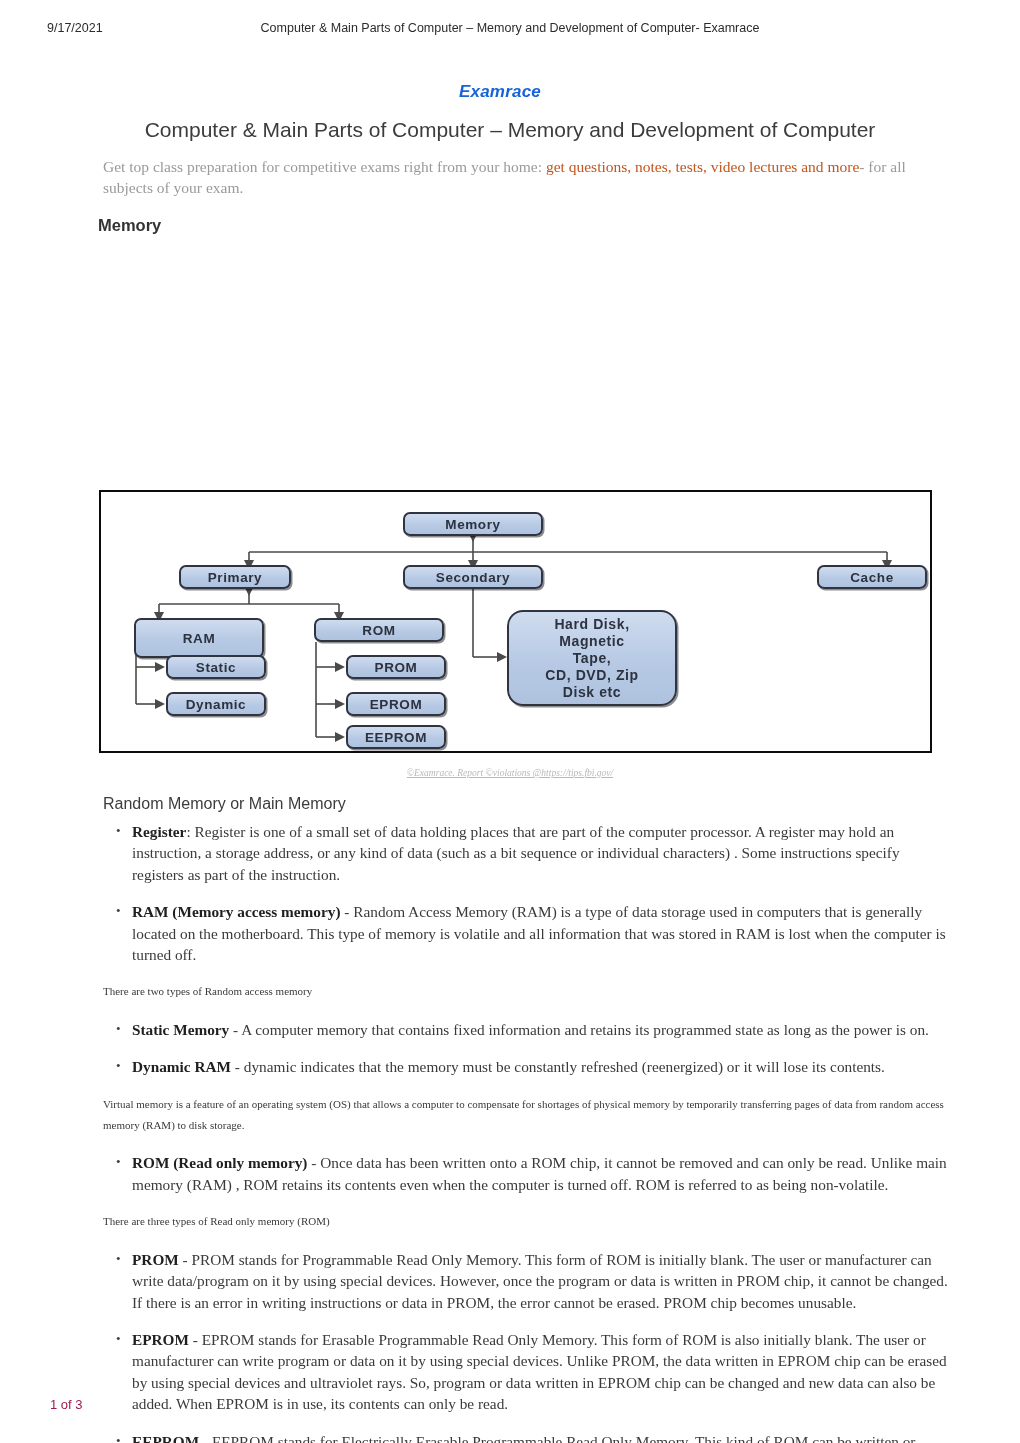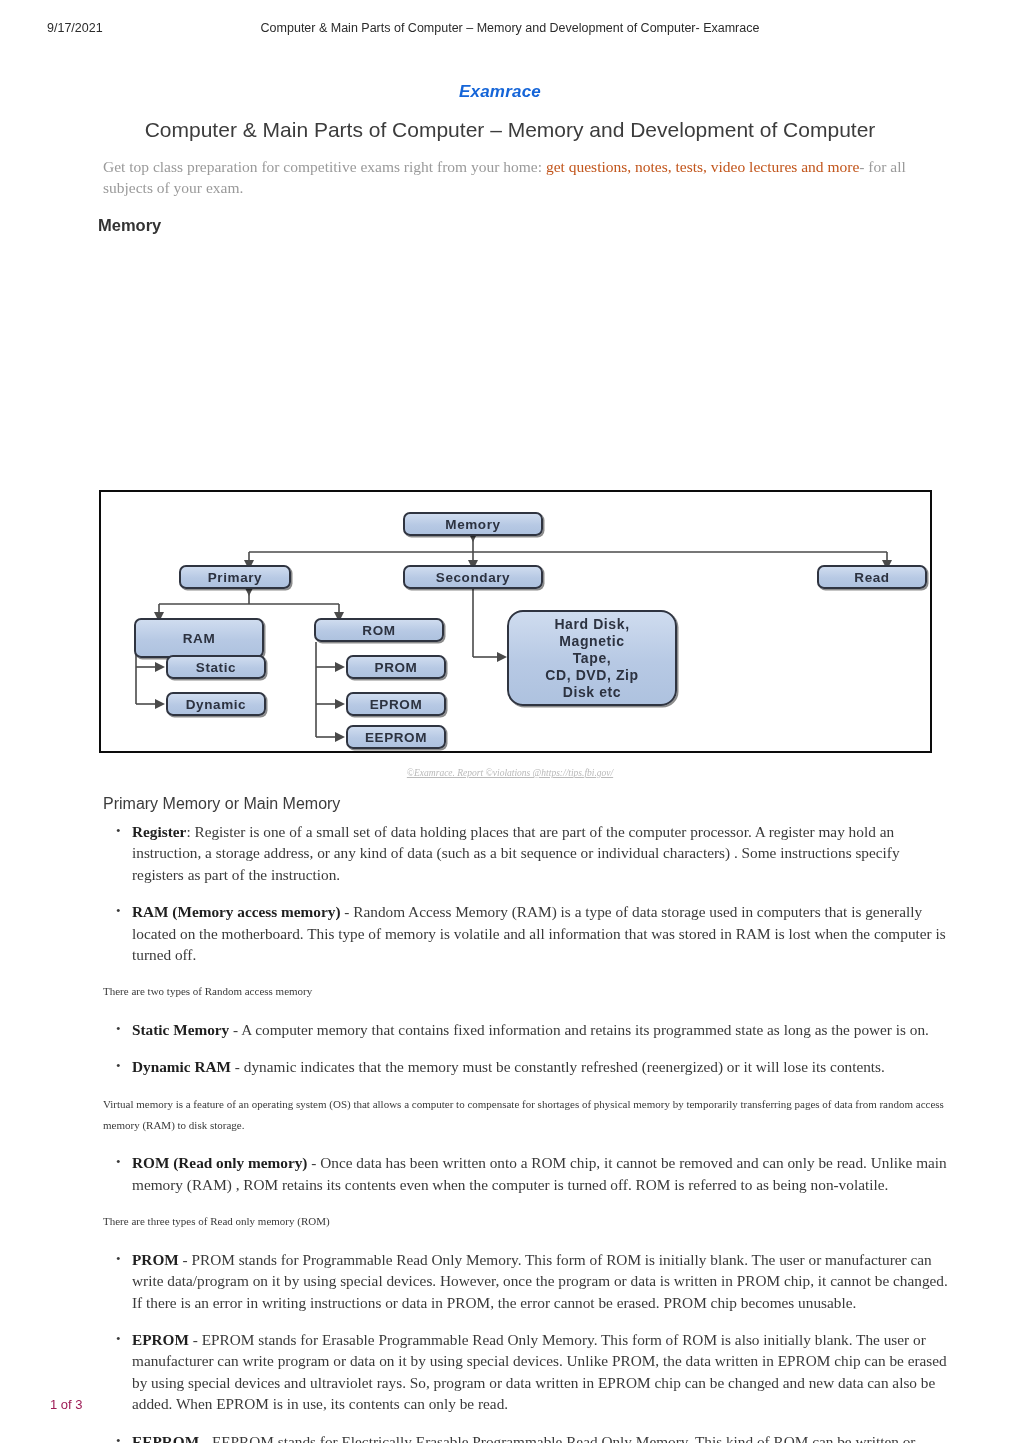--- a/index.html
+++ b/index.html
@@ -278,21 +278,21 @@
           <polygon points="406,165 396,160 396,170"></polygon>
         </g>
       </svg>
 
       <div class="node" style="left:302px; top:20px; width:140px; height:24px;">Memory</div>
 
       <div class="node" style="left:78px; top:73px; width:112px; height:24px;">Primary</div>
 
       <div class="node" style="left:302px; top:73px; width:140px; height:24px;">Secondary</div>
 
-      <div class="node" style="left:716px; top:73px; width:140px; height:24px; max-width:110px;">Read</div>
+      <div class="node" style="left:716px; top:73px; width:140px; height:24px; max-width:110px;">Cache</div>
 
       <div class="node" style="left:33px; top:126px; width:130px; height:40px;">RAM</div>
 
       <div class="node" style="left:213px; top:126px; width:130px; height:24px;">ROM</div>
 
       <div class="node" style="left:65px; top:163px; width:100px; height:24px;">Static</div>
 
       <div class="node" style="left:65px; top:200px; width:100px; height:24px;">Dynamic</div>
 
       <div class="node" style="left:245px; top:163px; width:100px; height:24px;">PROM</div>
@@ -306,21 +306,21 @@
 Tape,
 CD, DVD, Zip
 Disk etc</div>
 
     </div>
   </div>
 
   <div class="diagram-caption">©Examrace. Report ©violations @https://tips.fbi.gov/</div>
 
   <div class="content">
-    <h3 class="sub-head">Primary Memory or Main Memory</h3>
+    <h3 class="sub-head">Random Memory or Main Memory</h3>
     <div id="blocks-host">
         <ul class="bullets">
           <li><b>Register</b><span>: Register is one of a small set of data holding places that are part of the computer processor. A register may hold an instruction, a storage address, or any kind of data (such as a bit sequence or individual characters) . Some instructions specify registers as part of the instruction.</span></li>
           <li><b>RAM (Memory access memory)</b><span> - Random Access Memory (RAM) is a type of data storage used in computers that is generally located on the motherboard. This type of memory is volatile and all information that was stored in RAM is lost when the computer is turned off.</span></li>
         </ul>
         <p class="para">There are two types of Random access memory</p>
         <ul class="bullets">
           <li><b>Static Memory</b><span> - A computer memory that contains fixed information and retains its programmed state as long as the power is on.</span></li>
           <li><b>Dynamic RAM</b><span> - dynamic indicates that the memory must be constantly refreshed (reenergized) or it will lose its contents.</span></li>
         </ul>

